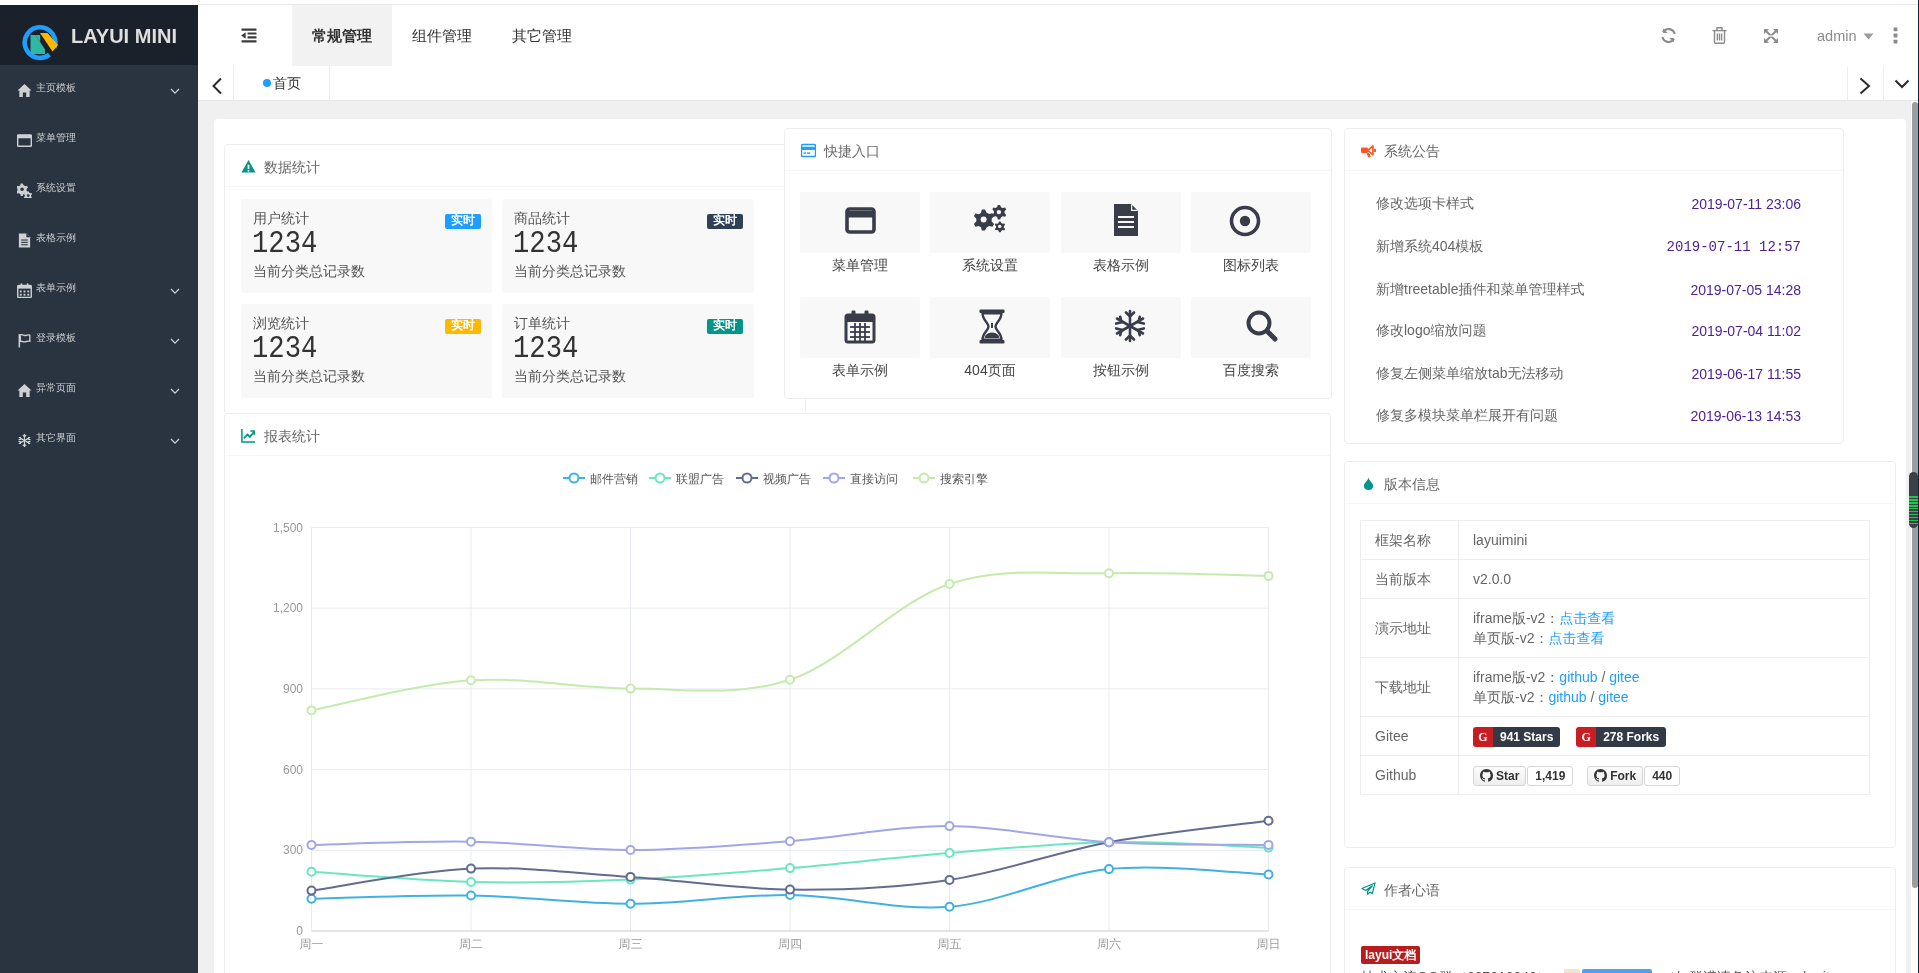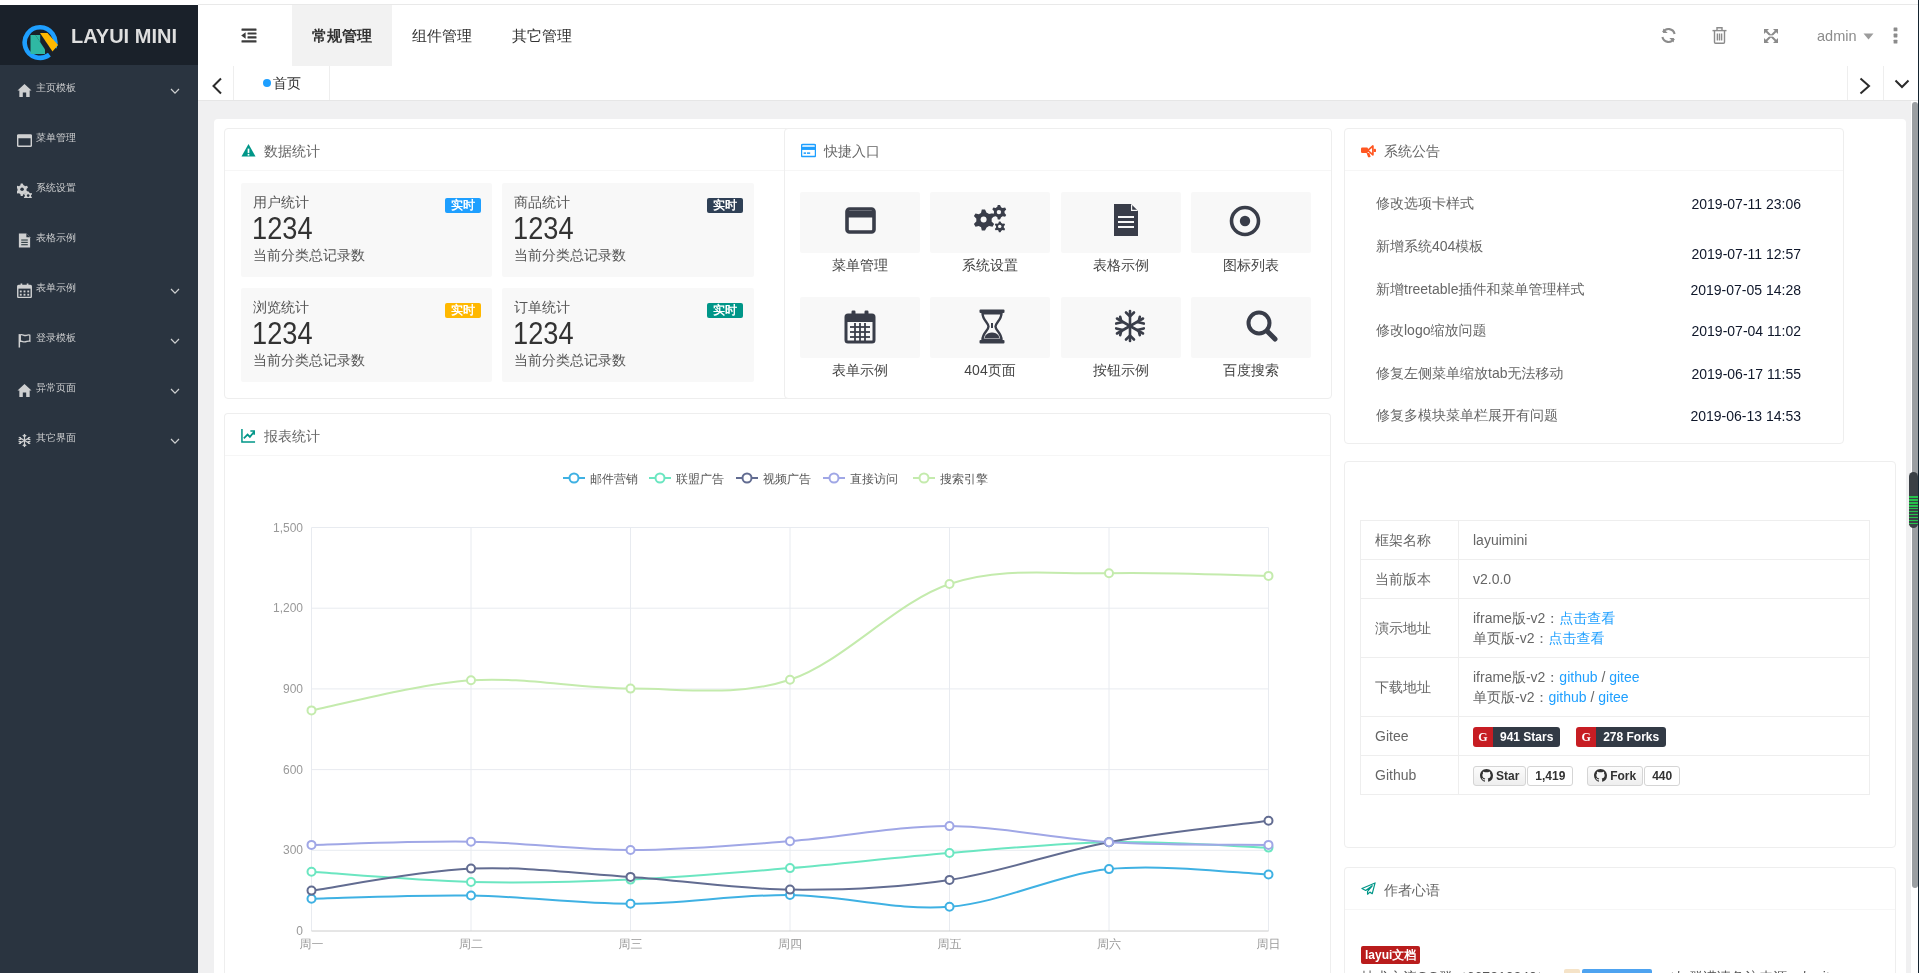--- a/index.html
+++ b/index.html
@@ -30,21 +30,21 @@
 .ptitle{position:absolute;left:39px;top:14px;font-size:14px;color:#666;}
 .picon{position:absolute;left:16px;top:14px;width:15px;height:15px;}
 .scard{position:absolute;background:#f8f8f8;border-radius:2px;}
 .scard .st{position:absolute;left:12px;top:11px;font-size:14px;color:#545454;}
 .scard .snum{position:absolute;left:11px;top:29px;font-size:32px;color:#333;line-height:32px;transform:scaleX(0.85);transform-origin:0 0;}
 .scard .ssub{position:absolute;left:12px;top:64px;font-size:14px;color:#545454;}
 .sbadge{position:absolute;right:11px;top:15px;height:15px;line-height:15px;padding:0 6px;border-radius:2px;color:#fff;font-size:12px;font-weight:bold;}
 .qbox{position:absolute;width:120px;height:61px;background:#f8f8f8;border-radius:2px;}
 .qlabel{position:absolute;width:120px;text-align:center;font-size:14px;color:#444;}
 .ann-t{position:absolute;left:31px;font-size:14px;color:#666;}
-.ann-d{position:absolute;right:42px;font-size:14px;color:#0f172a;}
+.ann-d{position:absolute;right:42px;font-size:14px;color:#4c1d95;}
 
 #vtable{position:absolute;left:15px;top:58px;width:510px;border-collapse:collapse;font-size:14px;color:#666;}
 #vtable td{border:1px solid #eee;padding:9px 14px;line-height:20px;vertical-align:middle;}
 #vtable td.c1{width:98px;}
 a.blue{color:#1e9fff;text-decoration:none;}
 .ghbtn{display:inline-block;vertical-align:middle;height:20px;line-height:18px;padding:0 6px;border:1px solid #d5d5d5;border-radius:3px;background:linear-gradient(#fcfcfc,#eee);font-size:12px;font-weight:bold;color:#333;}
 .ghcnt{display:inline-block;vertical-align:middle;height:20px;line-height:18px;padding:0 7px;border:1px solid #d5d5d5;border-radius:3px;background:#fff;font-size:12px;font-weight:bold;color:#333;margin-left:1px;}
 
 </style>
 </head>
@@ -237,21 +237,21 @@
 </div>
 <div class="tbtn" style="left:1883px;width:36px;border-left:1px solid #eee;">
   <svg style="position:absolute;left:10px;top:13px" width="16" height="10" viewBox="0 0 16 10">
       <path d="M1.5,1.5 L8,8 L14.5,1.5" fill="none" stroke="#2b2b2b" stroke-width="2"></path>
     </svg>
 </div>
 
 <div class="abs" id="content"></div>
 <div class="abs" id="container"></div>
 
-<div class="panel" style="left:224px;top:128px;width:582px;height:271px;">
+<div class="panel" style="left:224px;top:144px;width:582px;height:271px;font-family:Liberation Mono, monospace;">
   <div class="phead">
     <svg class="picon" viewBox="0 0 16 16">
         <path d="M8,1 L15.5,14.5 L0.5,14.5 Z" fill="#009688"></path>
         <rect x="7.1" y="6" width="1.8" height="4.6" fill="#fff"></rect>
         <rect x="7.1" y="11.6" width="1.8" height="1.8" fill="#fff"></rect>
       </svg>
     <span class="ptitle">数据统计</span>
   </div>
   <div id="scards">
     <div class="scard" style="left:16px;top:54px;width:251px;height:94px;">
@@ -484,33 +484,39 @@
           <path d="M11.9,2 L11.9,10.8 L6.8,6.4 Z" fill="none" stroke="#ff5722" stroke-width="1.7" stroke-linejoin="round"></path>
           <rect x="12.7" y="4.7" width="2.3" height="3.4" rx="0.9"></rect>
         </g>
       </svg>
     <span class="ptitle">系统公告</span>
   </div>
   <div id="annlist">
     <span class="ann-t" style="top:66px;">修改选项卡样式</span>
       <span class="ann-d" style="top:67px;">2019-07-11 23:06</span>
     <span class="ann-t" style="top:109px;">新增系统404模板</span>
-      <span class="ann-d" style="top:117px;">2019-07-11 12:57</span>
+      <span class="ann-d" style="top:110px;font-family:Liberation Mono, monospace;">2019-07-11 12:57</span>
     <span class="ann-t" style="top:152px;">新增treetable插件和菜单管理样式</span>
       <span class="ann-d" style="top:153px;">2019-07-05 14:28</span>
     <span class="ann-t" style="top:193px;">修改logo缩放问题</span>
       <span class="ann-d" style="top:194px;">2019-07-04 11:02</span>
     <span class="ann-t" style="top:236px;">修复左侧菜单缩放tab无法移动</span>
       <span class="ann-d" style="top:237px;">2019-06-17 11:55</span>
     <span class="ann-t" style="top:278px;">修复多模块菜单栏展开有问题</span>
       <span class="ann-d" style="top:279px;">2019-06-13 14:53</span>
   </div>
 </div>
 
 <div class="panel" style="left:1344px;top:461px;width:552px;height:387px;">
+  <div class="phead">
+    <svg class="picon" viewBox="0 0 16 16">
+        <path d="M8,1 C8,5 3,7 3,10.5 C3,13.5 5.2,15 8,15 C10.8,15 13,13.5 13,10.5 C13,7 8,5 8,1 Z" fill="#009688"></path>
+      </svg>
+    <span class="ptitle">版本信息</span>
+  </div>
   <table id="vtable">
     <tbody>
         <tr>
           <td class="c1">框架名称</td>
           <td>layuimini</td>
         </tr>
     <tr>
           <td class="c1">当前版本</td>
           <td>v2.0.0</td>
         </tr>

